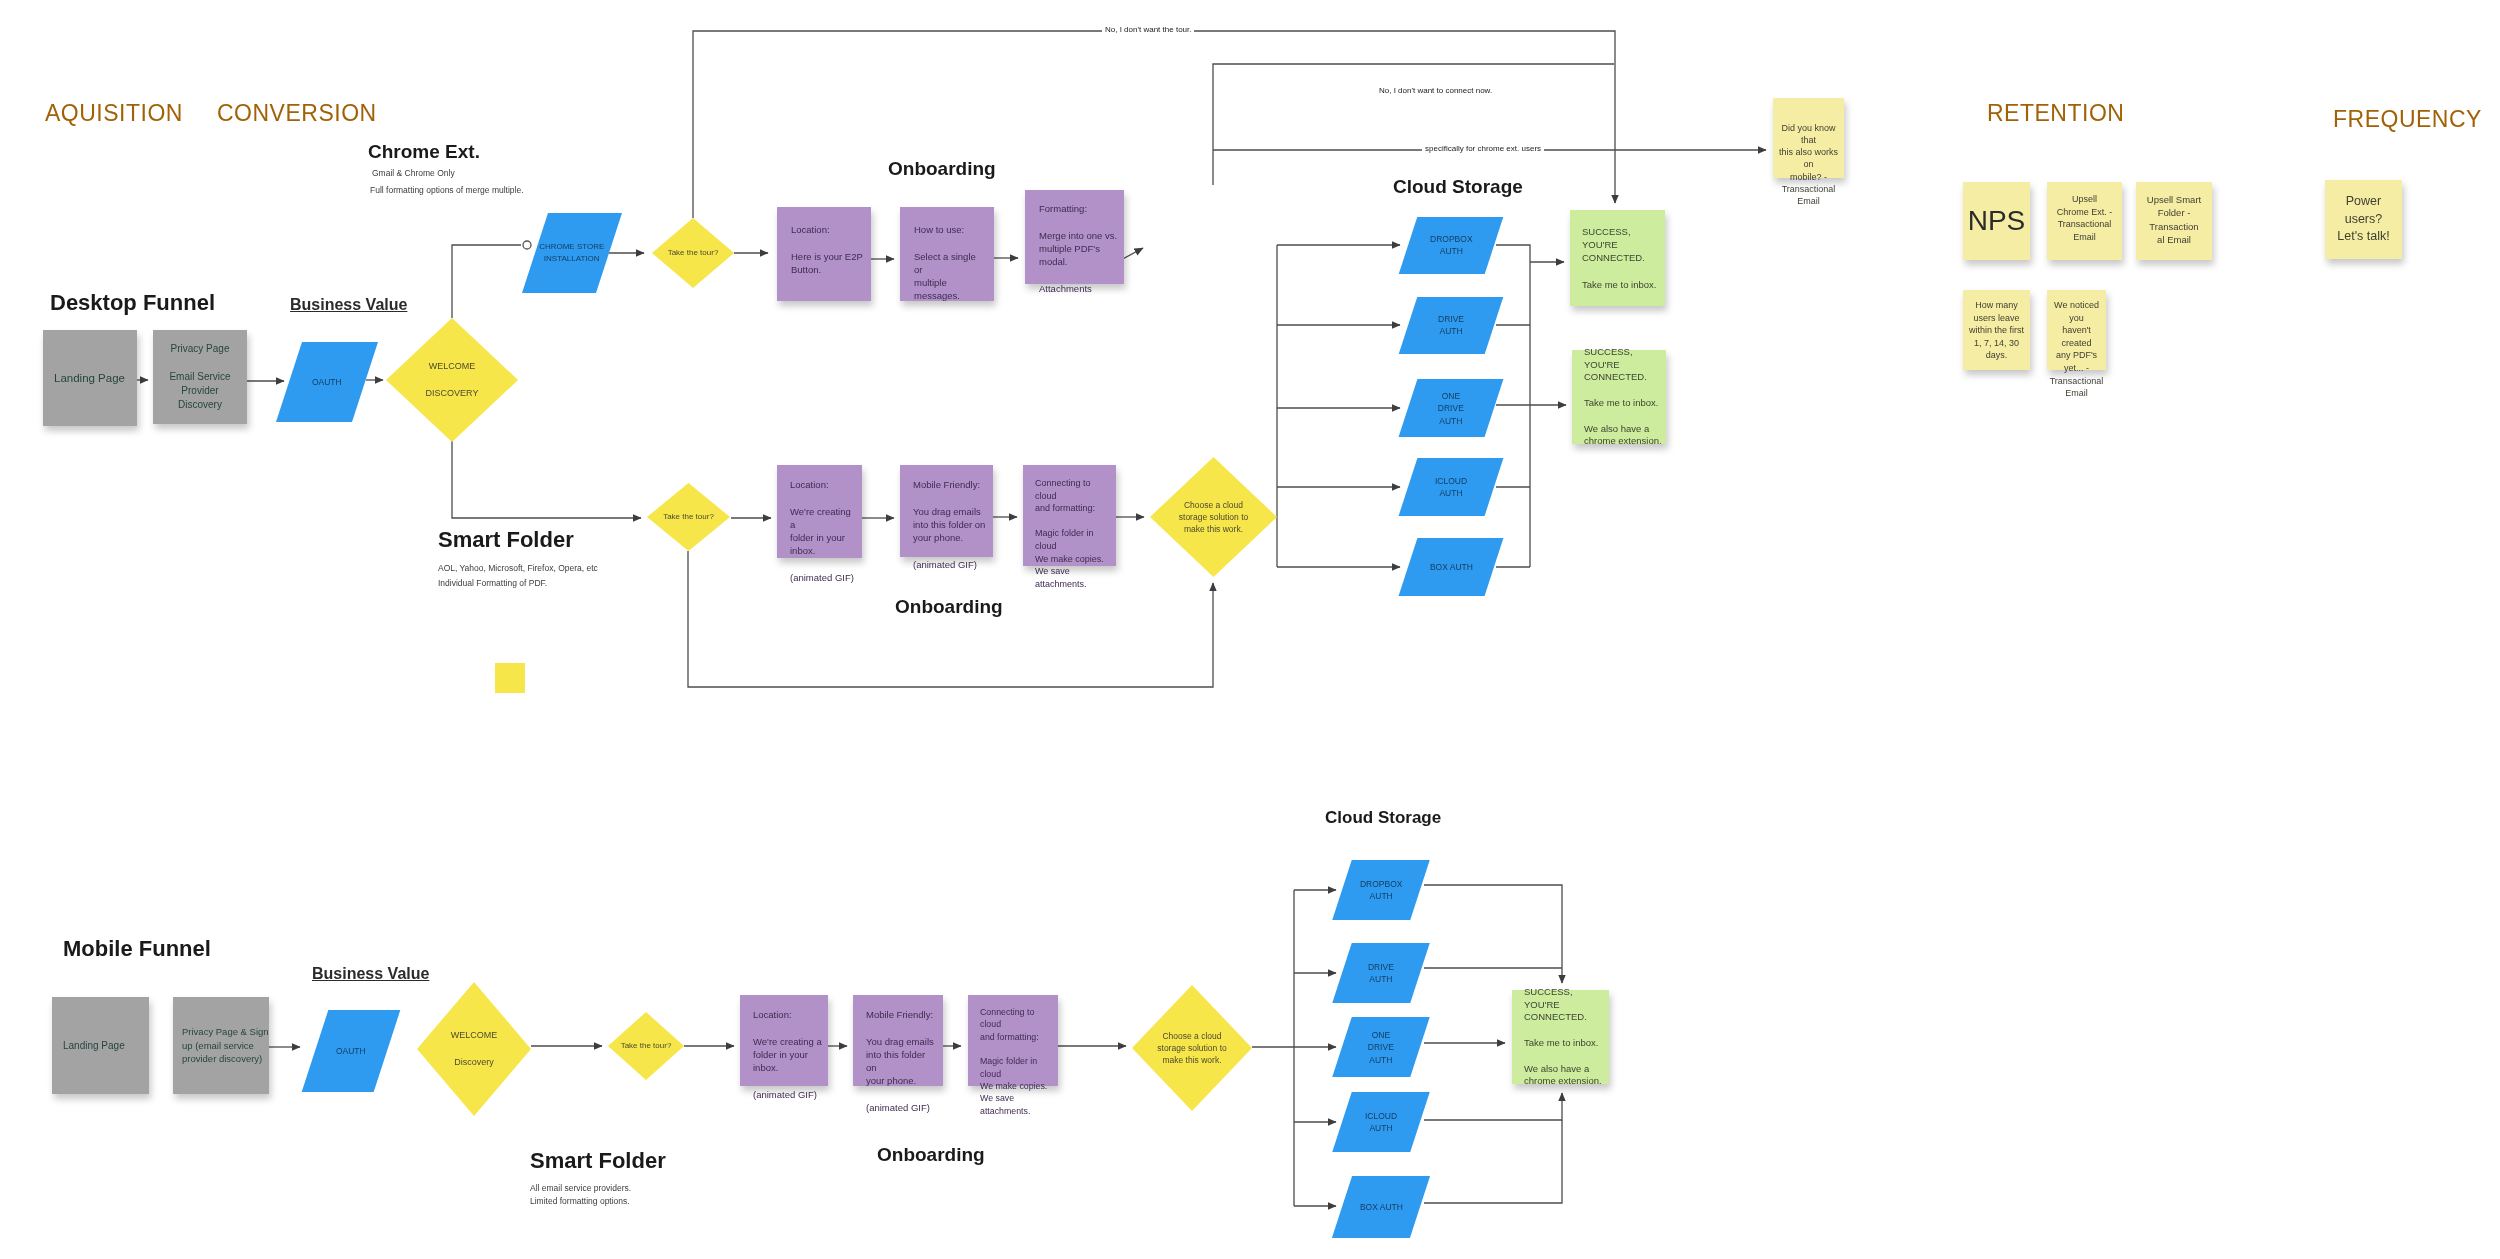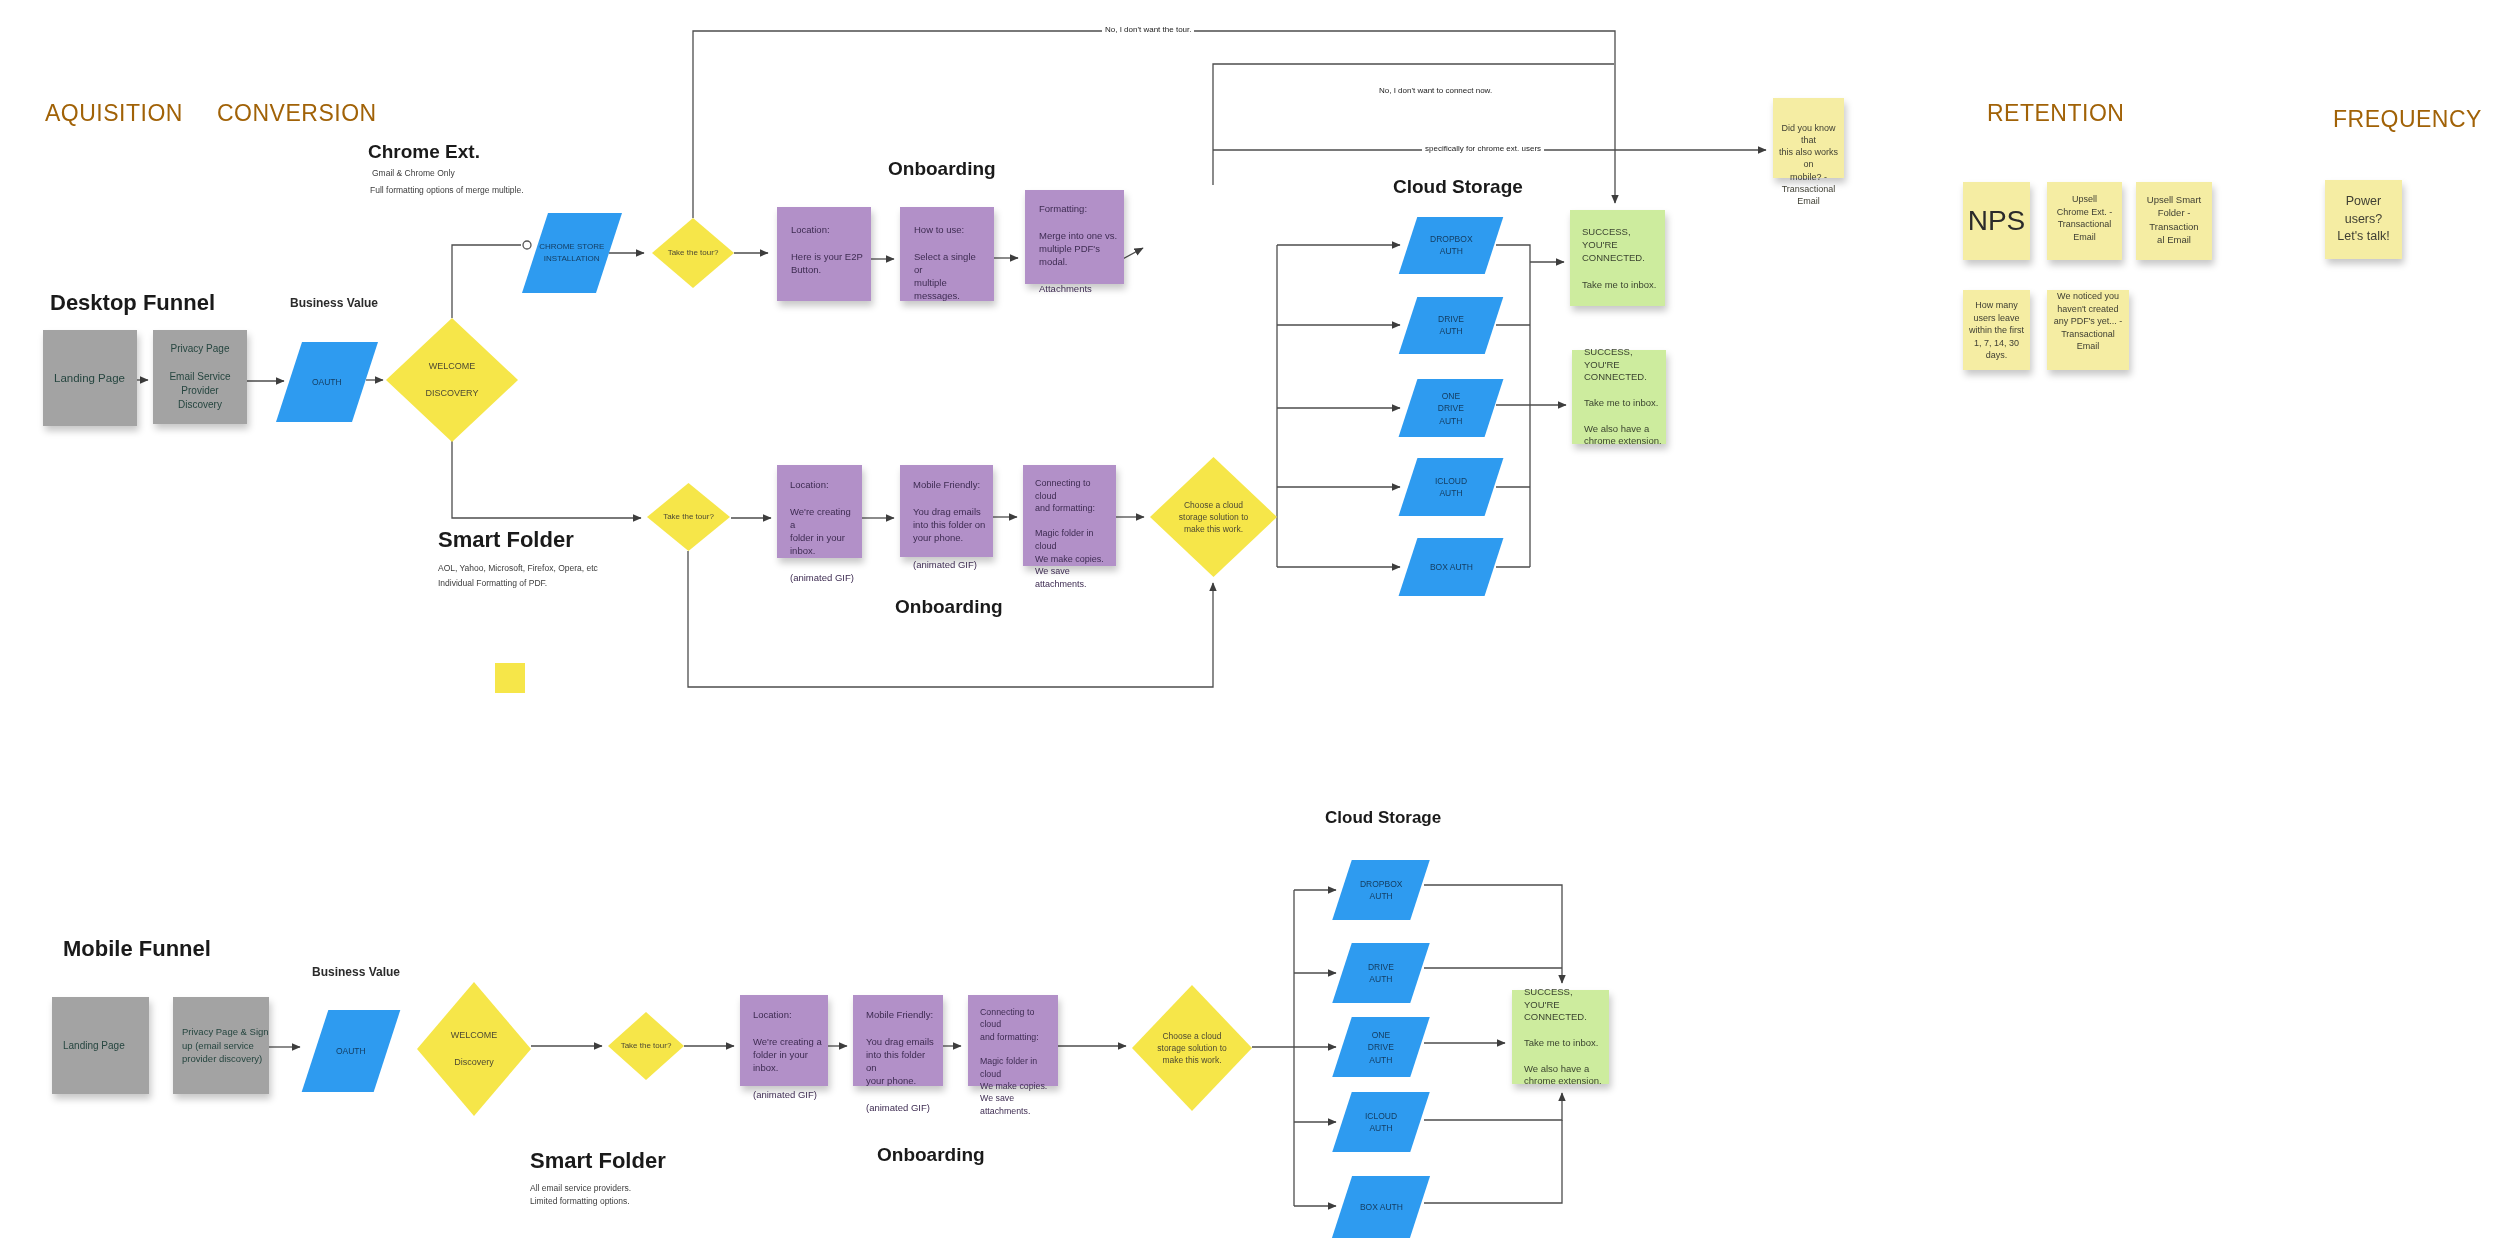--- a/index.html
+++ b/index.html
@@ -3,21 +3,21 @@
 <meta charset="utf-8">
 <style>
   html,body{margin:0;padding:0;background:#fff;}
   #board{position:relative;width:2500px;height:1259px;background:#ffffff;
          font-family:"Liberation Sans",sans-serif;overflow:hidden;}
   .hdr{position:absolute;color:#a16207;font-weight:normal;font-size:23px;letter-spacing:.5px;white-space:nowrap;margin-top:48px;}
   .title{position:absolute;color:#1a1a1a;font-weight:bold;font-size:22px;white-space:nowrap;}
   .title.md{font-size:19px;}
   .title.sm{font-size:17px;}
   .sub{position:absolute;color:#3c3c3c;font-size:8.5px;white-space:nowrap;}
-  .bv{position:absolute;color:#2b2b2b;font-weight:bold;font-size:12px;white-space:nowrap;}
+  .bv{position:absolute;color:#2b2b2b;font-weight:bold;font-size:16px;white-space:nowrap;text-decoration:underline;}
   .note{position:absolute;box-shadow:2px 5px 7px rgba(0,0,0,.22);white-space:pre-line;
         display:flex;box-sizing:border-box;line-height:1.4;}
   .teal{background:#a3a3a3;color:#25453f;}
   .purple{background:#B290C8;color:#3E2C52;}
   .green{background:#CDEC9E;color:#3b4430;}
   .pyellow{background:#F5EDA3;color:#3f3f33;}
   .vc{align-items:center;}
   .hc{justify-content:center;text-align:center;}
   .para{position:absolute;background:#2E9BF0;transform:skewX(-18deg);
         display:flex;align-items:center;justify-content:center;}
@@ -259,21 +259,21 @@
 Email</div>
   <div class="note pyellow hc" style="left:2136px;top:182px;width:76px;height:78px;padding-top:11px;font-size:9.5px;">Upsell Smart
 Folder -
 Transaction
 al Email</div>
   <div class="note pyellow hc" style="left:1963px;top:290px;width:67px;height:80px;padding-top:9px;font-size:9px;">How many
 users leave
 within the first
 1, 7, 14, 30
 days.</div>
-  <div class="note pyellow hc" style="left:2047px;top:290px;width:82px;height:80px;font-size:9px;">We noticed you
+  <div class="note pyellow hc" style="left:2047px;top:290px;width:59px;height:80px;padding-top:9px;font-size:9px;">We noticed you
 haven't created
 any PDF's yet... -
 Transactional
 Email</div>
   <div class="note pyellow vc hc" style="left:2325px;top:180px;width:77px;height:79px;font-size:12.5px;">Power
 users?
 Let's talk!</div>
 
   <div class="note teal vc" style="left:52px;top:997px;width:97px;height:97px;padding-left:11px;font-size:10px;">Landing Page</div>
   <div class="note teal vc" style="left:173px;top:997px;width:96px;height:97px;padding-left:9px;font-size:9.5px;line-height:1.45;">Privacy Page &amp; Sign

